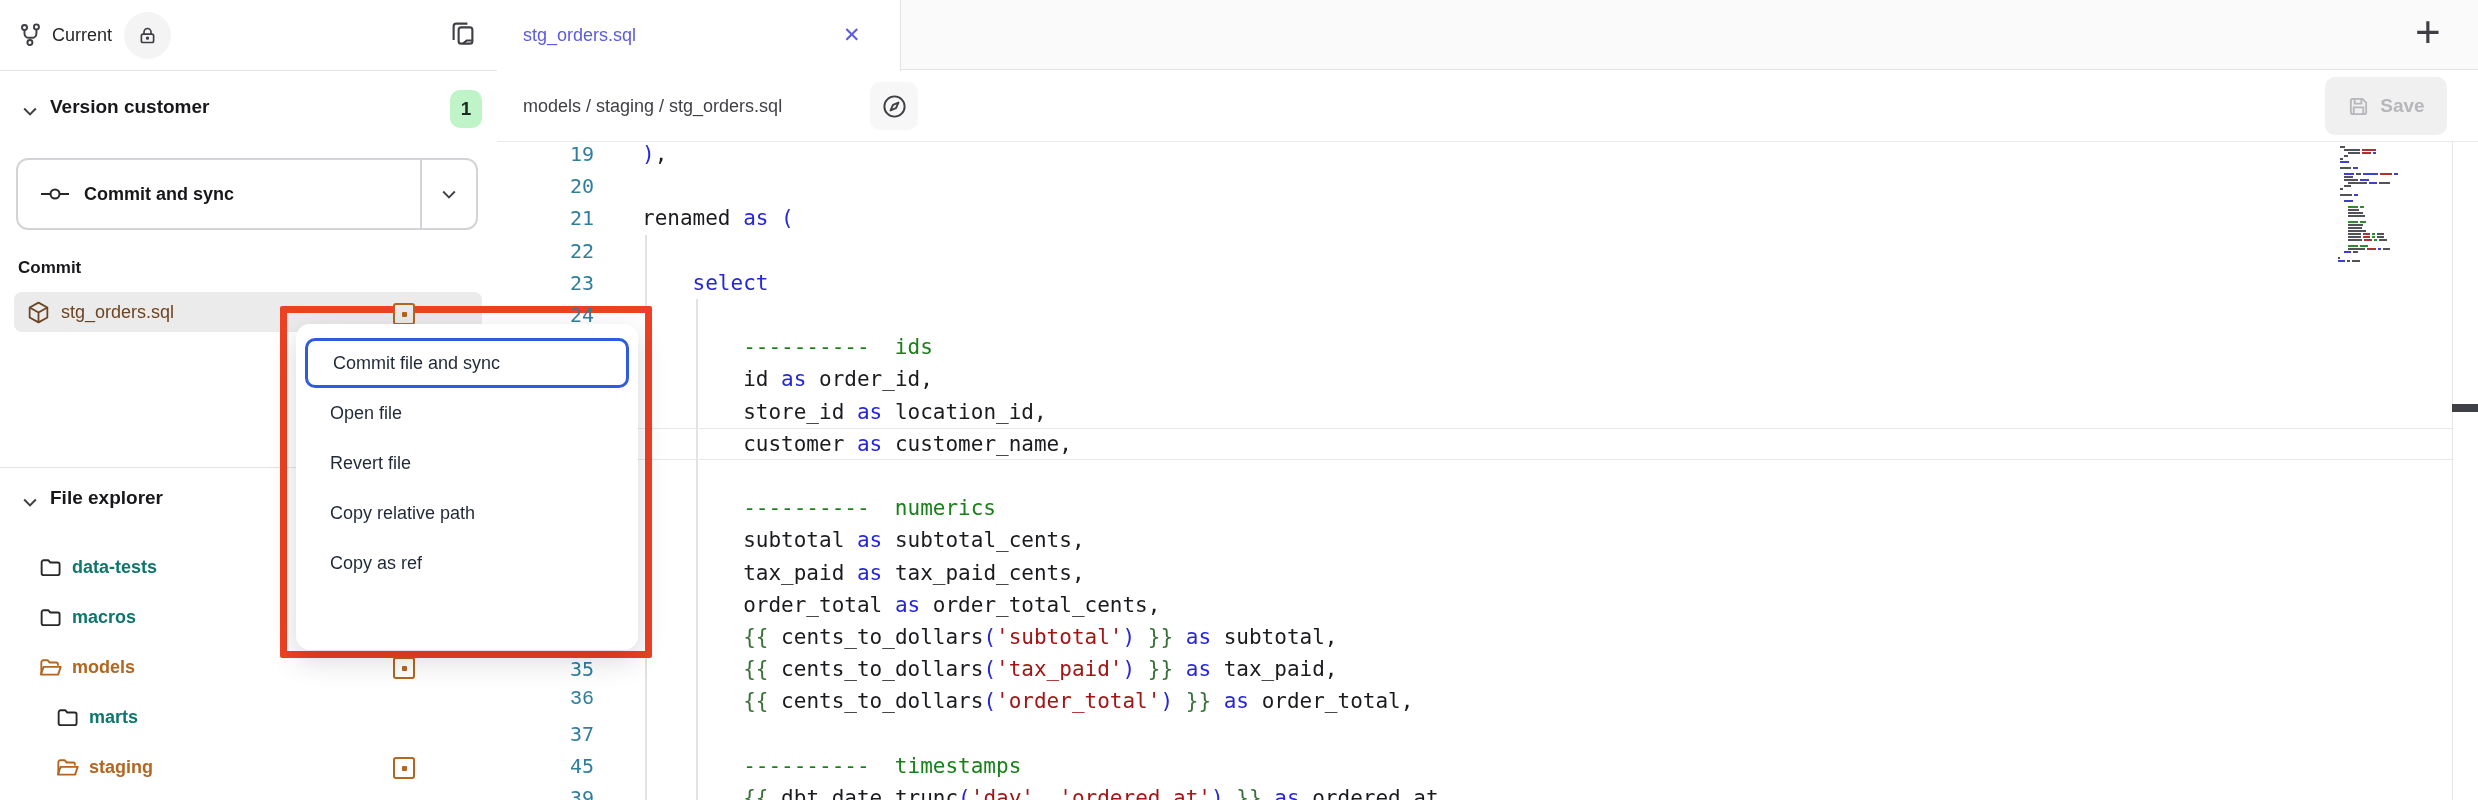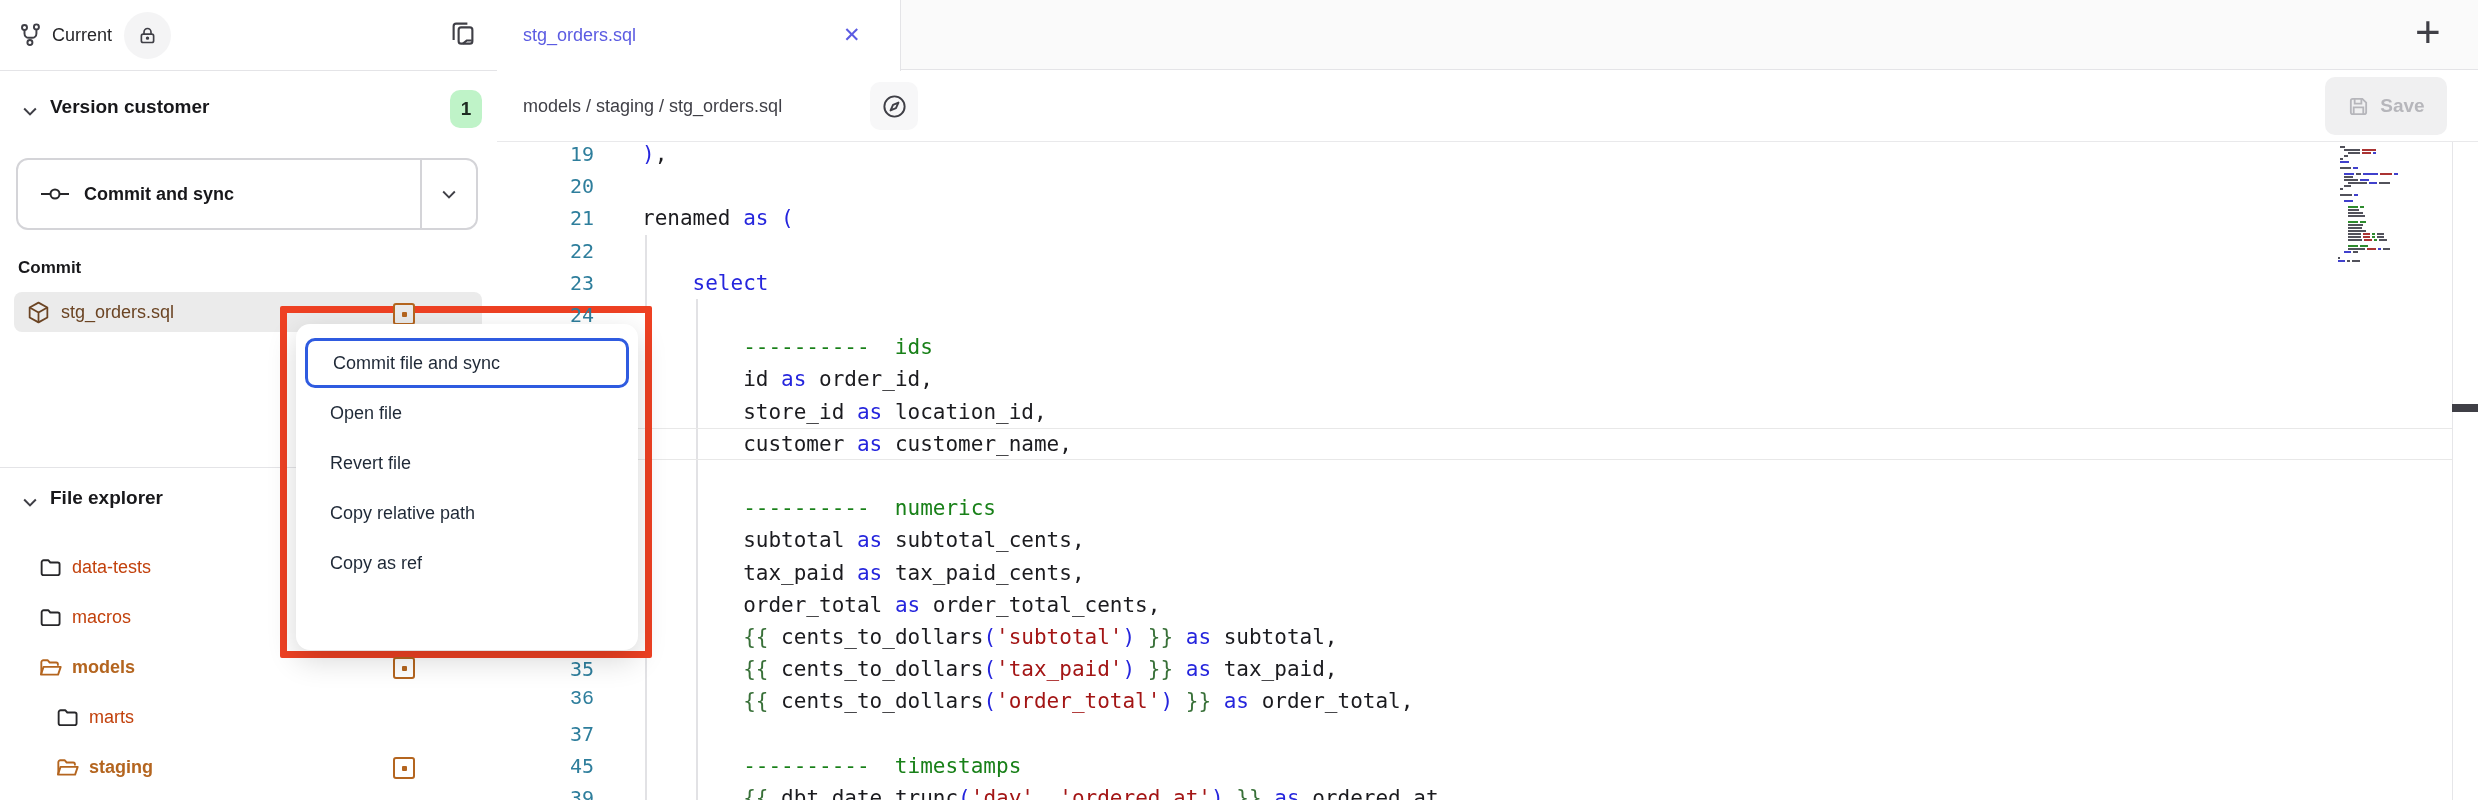--- a/index.html
+++ b/index.html
@@ -35,21 +35,21 @@
   .changed-row .fname{font-size:18px;color:var(--changed-file-brown,#6b4423);margin-left:10px;}
   .changed-row .cube{margin-left:12px;color:var(--changed-file-brown,#6b4423);}
 
   .mod-indicator{position:absolute;width:18px;height:18px;border:2px solid var(--accent-orange,#b4651f);
                  border-radius:3px;z-index:45;display:flex;align-items:center;justify-content:center;}
   .mod-indicator::after{content:"";width:5px;height:5px;background:var(--accent-orange,#b4651f);border-radius:1px;}
 
   .sb-divider{position:absolute;left:0;top:467px;width:497px;border-top:1px solid #e4e4e7;}
 
   .fx-row{position:absolute;left:0;width:497px;height:50px;cursor:pointer;}
-  .fx-row .flabel{position:absolute;line-height:50px;font-size:18px;color:#c2410c;}
+  .fx-row .flabel{position:absolute;line-height:50px;font-size:18px;color:#0f766e;font-weight:bold;}
   .fx-row.accent .flabel{color:var(--accent-orange,#b4651f);font-weight:bold;}
   .fx-row .ficon{position:absolute;top:13px;color:#27272a;}
   .fx-row.accent .ficon{color:var(--accent-orange,#b4651f);}
 
   .chev{color:#3f3f46;}
 
   
   .tab-active{position:absolute;left:497px;top:0;width:403px;height:71px;background:#fff;
               border-right:1px solid #e4e4e7;cursor:pointer;}
   .tab-active .tlabel{position:absolute;left:26px;line-height:70px;font-size:18px;

